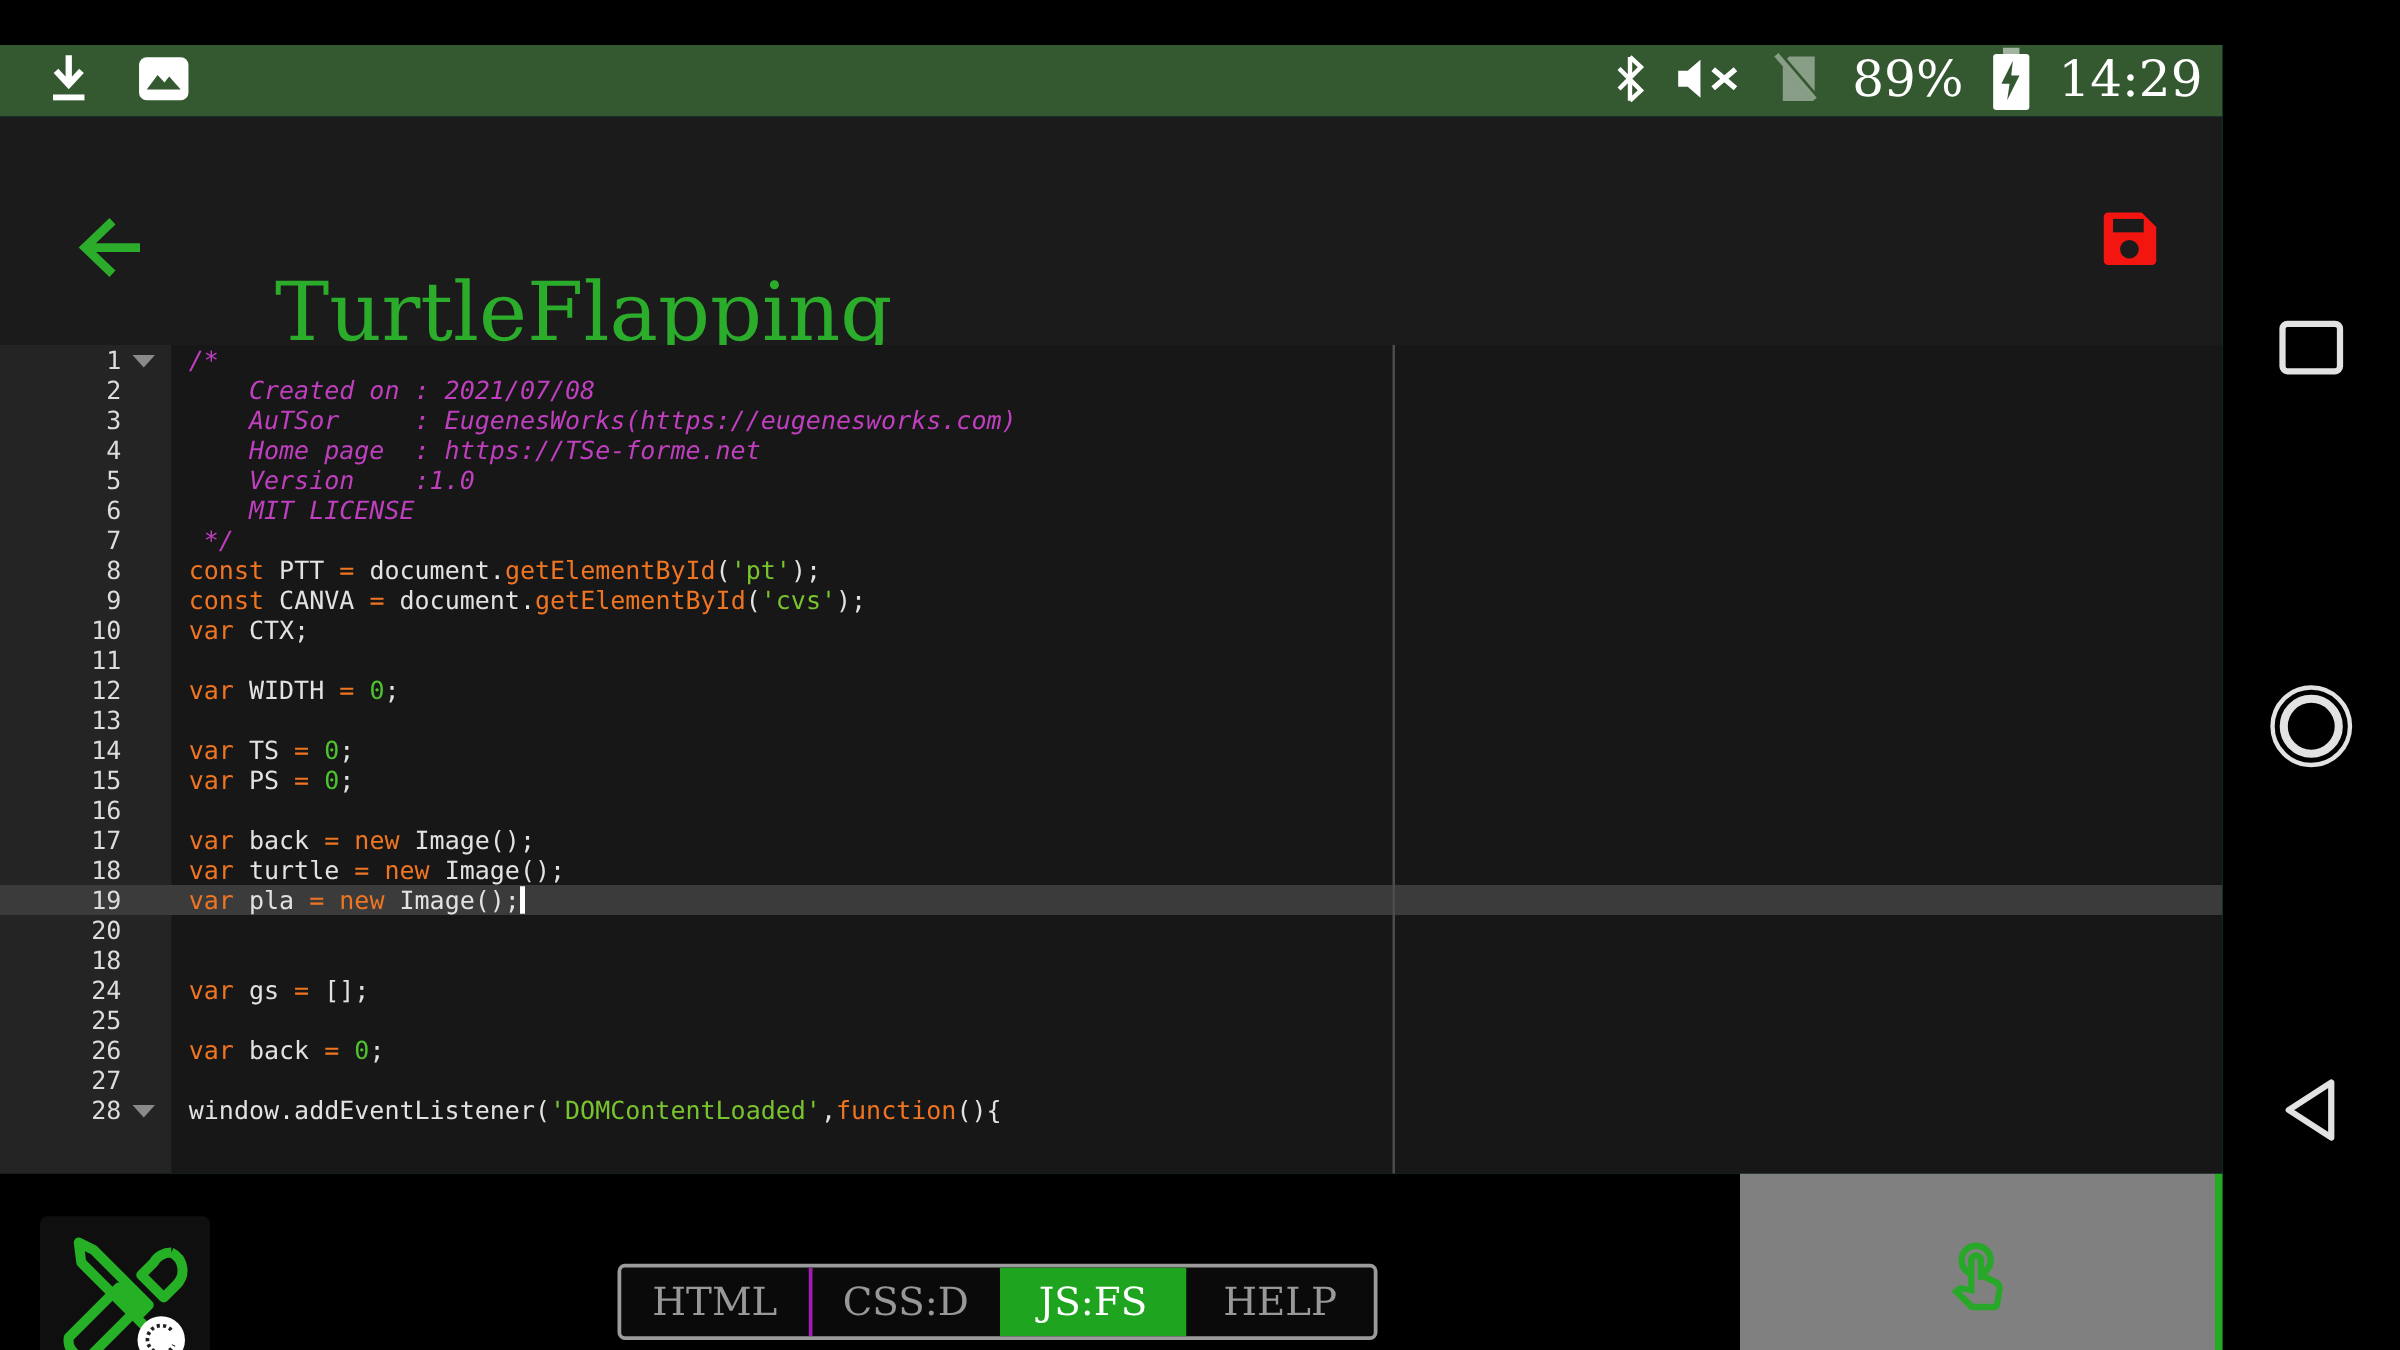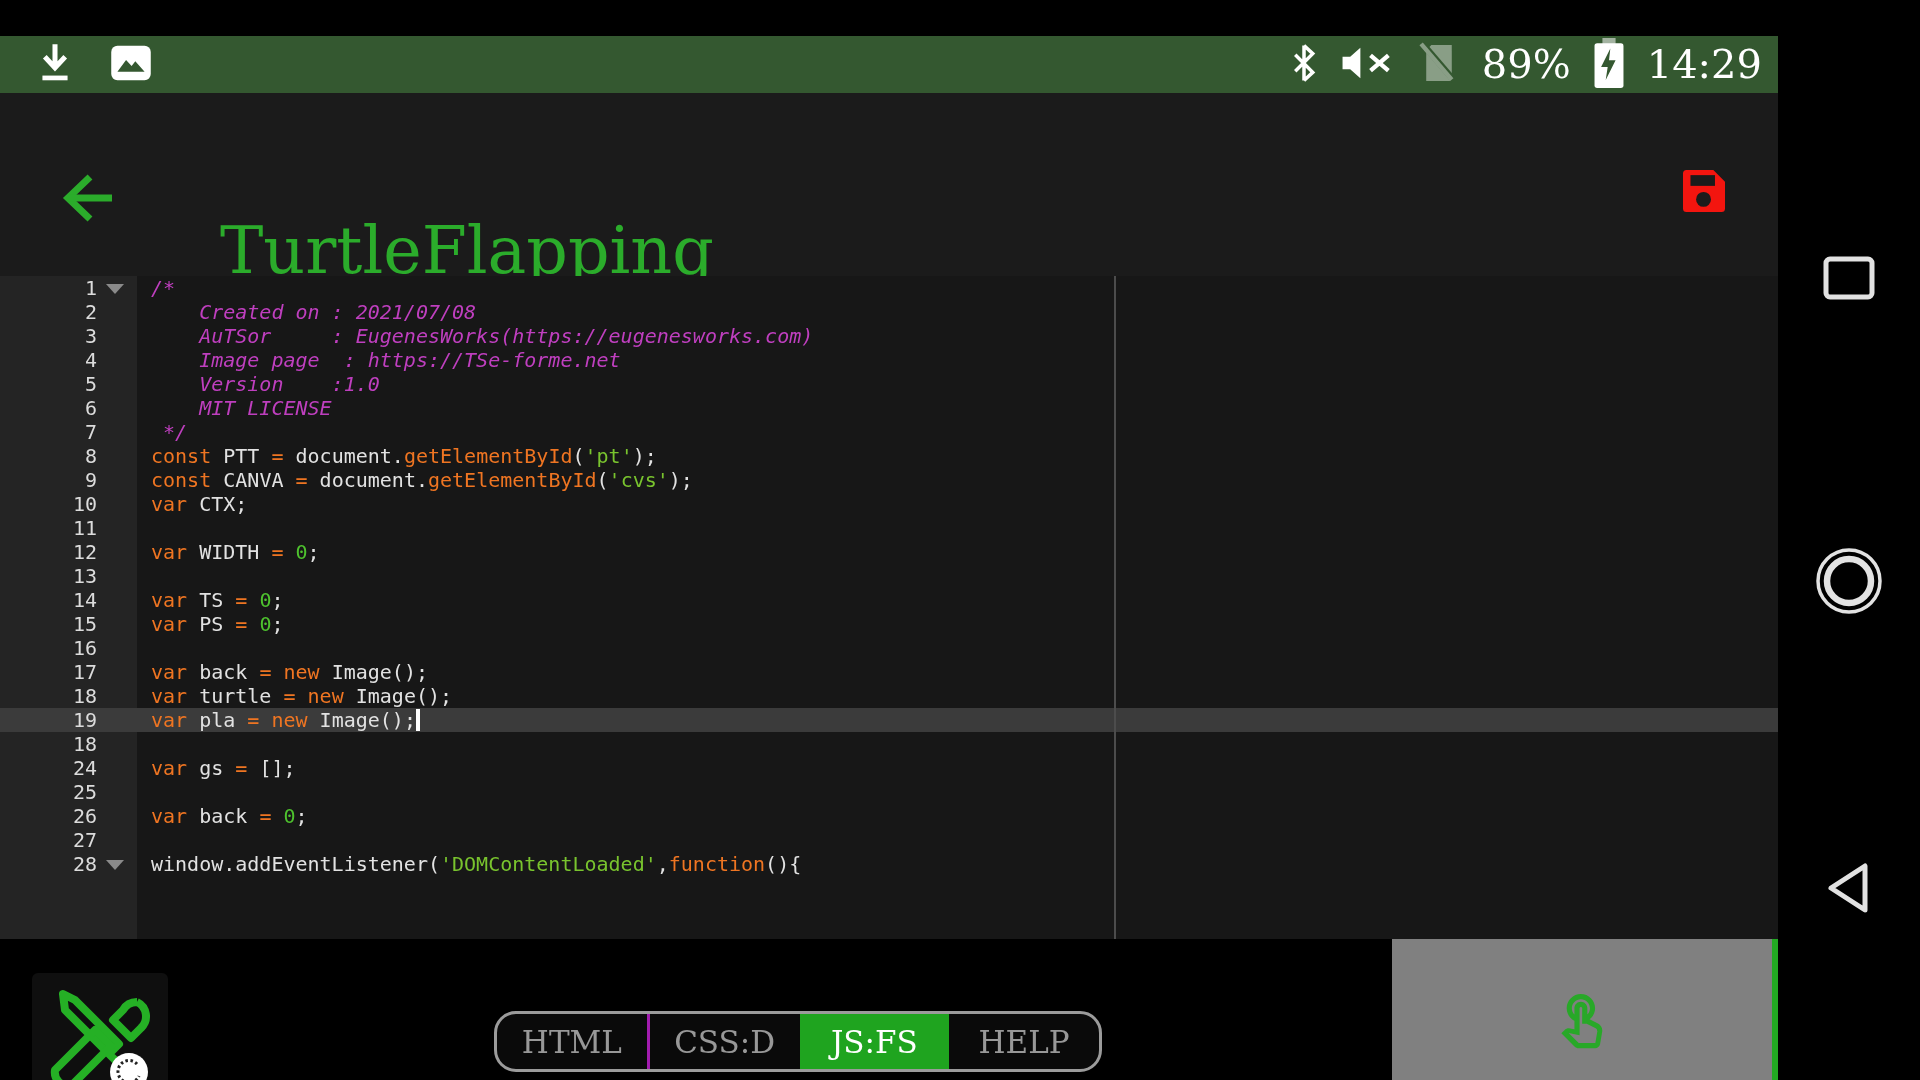--- a/index.html
+++ b/index.html
@@ -56,21 +56,21 @@
   .cursor { display:inline-block; width:4px; height:22px; background:#ffffff; vertical-align:middle; margin-top:-3px; }
 
   
   .bottom-bar { position:absolute; left:0; top:903px; width:1778px; height:177px; background:#000; }
   .tools-btn {
     position:absolute; left:32px; top:34px; width:136px; height:132px;
     background:#0f0f0f; border-radius:6px; display:flex; align-items:center; justify-content:center; cursor:pointer;
   }
   .tab-group {
     position:absolute; left:494px; top:72px; width:608px; height:61px;
-    border:3px solid #9b9b9b; border-radius:22px; display:flex; overflow:hidden; background:#0a0a0a;
+    border:3px solid #9b9b9b; border-radius:6px; display:flex; overflow:hidden; background:#0a0a0a;
   }
   .tab {
     flex:1 1 0; display:flex; align-items:center; justify-content:center;
     font-family:"DejaVu Serif", serif; font-size:31px; color:#989898; cursor:pointer;
   }
   .tab + .tab { border-left:3px solid #a21caf; }
   .tab.active { background:#1fa41f; color:#ffffff; border-left:none; }
   .tab.active + .tab { border-left:none; }
   .touch-panel { position:absolute; left:1392px; top:0; width:380px; height:177px; background:#808080;
     display:flex; align-items:flex-start; justify-content:center; cursor:pointer; }
@@ -174,21 +174,21 @@
         <div class="code-row">
           <div class="gut">2</div>
           <div class="code"><span class="tk-cm">    Created on : 2021/07/08</span></div>
         </div>
         <div class="code-row">
           <div class="gut">3</div>
           <div class="code"><span class="tk-cm">    AuTSor     : EugenesWorks(https://eugenesworks.com)</span></div>
         </div>
         <div class="code-row">
           <div class="gut">4</div>
-          <div class="code"><span class="tk-cm">    Image page  : https://TSe-forme.net</span></div>
+          <div class="code"><span class="tk-cm">    Home page  : https://TSe-forme.net</span></div>
         </div>
         <div class="code-row">
           <div class="gut">5</div>
           <div class="code"><span class="tk-cm">    Version    :1.0</span></div>
         </div>
         <div class="code-row">
           <div class="gut">6</div>
           <div class="code"><span class="tk-cm">    MIT LICENSE</span></div>
         </div>
         <div class="code-row">
@@ -235,20 +235,24 @@
           <div class="gut">17</div>
           <div class="code"><span class="tk-kw">var</span><span class="tk-pl"> back </span><span class="tk-kw">=</span><span class="tk-pl"> </span><span class="tk-kw">new</span><span class="tk-pl"> Image();</span></div>
         </div>
         <div class="code-row">
           <div class="gut">18</div>
           <div class="code"><span class="tk-kw">var</span><span class="tk-pl"> turtle </span><span class="tk-kw">=</span><span class="tk-pl"> </span><span class="tk-kw">new</span><span class="tk-pl"> Image();</span></div>
         </div>
         <div class="code-row current">
           <div class="gut">19</div>
           <div class="code"><span class="tk-kw">var</span><span class="tk-pl"> pla </span><span class="tk-kw">=</span><span class="tk-pl"> </span><span class="tk-kw">new</span><span class="tk-pl"> Image();</span><span class="cursor"></span></div>
+        </div>
+        <div class="code-row">
+          <div class="gut">20</div>
+          <div class="code"></div>
         </div>
         <div class="code-row">
           <div class="gut">18</div>
           <div class="code"></div>
         </div>
         <div class="code-row">
           <div class="gut">24</div>
           <div class="code"><span class="tk-kw">var</span><span class="tk-pl"> gs </span><span class="tk-kw">=</span><span class="tk-pl"> [];</span></div>
         </div>
         <div class="code-row">

